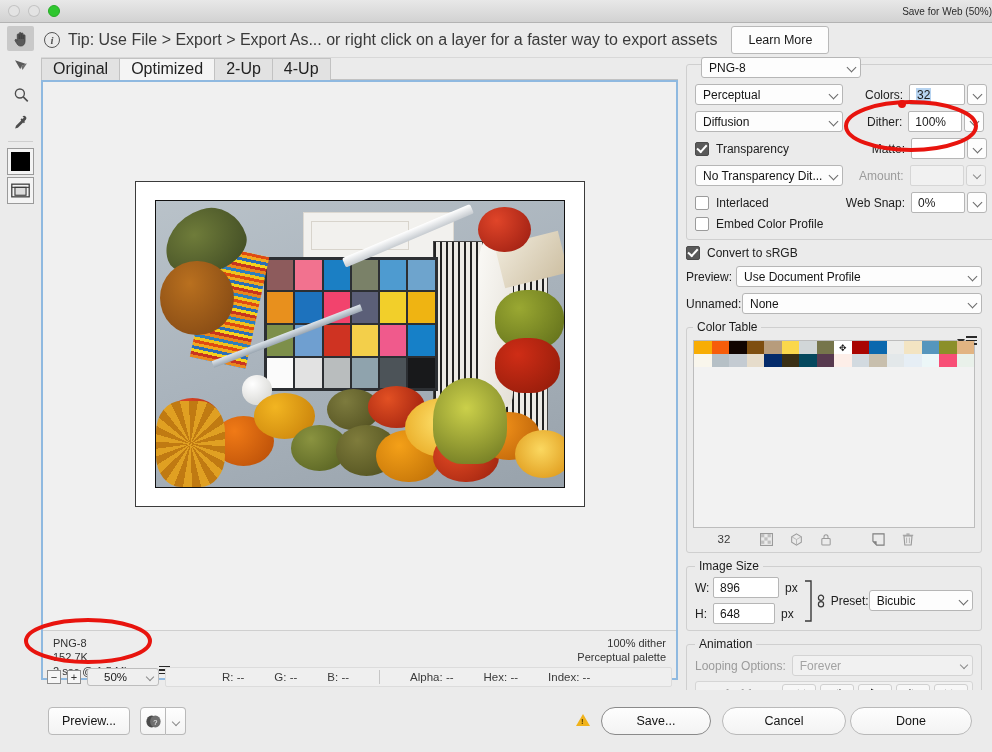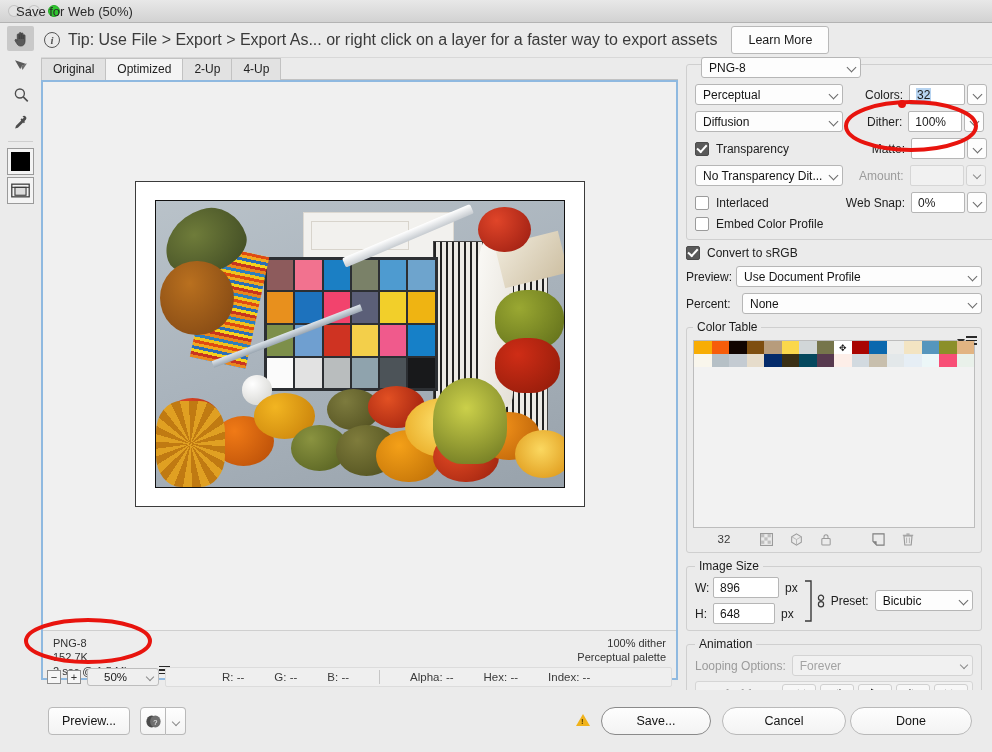--- a/index.html
+++ b/index.html
@@ -22,22 +22,22 @@
     border-bottom: 1px solid #b3b3b3;
     display:flex; align-items:center;
     position:relative;
   }
   .traffic { display:flex; gap:8px; padding-left:8px; }
   .light { width:12px; height:12px; border-radius:50%; border:1px solid rgba(0,0,0,.14); }
   .light.close { background:#e3e3e3; }
   .light.min { background:#e3e3e3; }
   .light.max { background:#2fc72f; border-color:#27ab27; }
   .title-text {
-    position:absolute; left:16px; right:0; text-align:left;
-    font-size:13px; color:#2b2b2b; pointer-events:none;
+    position:absolute; left:0; right:0; text-align:right;
+    font-size:10px; color:#2b2b2b; pointer-events:none;
   }
 
   
   .tipbar {
     height:35px; display:flex; align-items:center;
     padding-left:44px; background:#ebebeb;
     border-bottom:1px solid #d8d8d8;
   }
   .info-circle {
     width:16px;height:16px;border-radius:50%;
@@ -76,21 +76,21 @@
   .swatch-inner { width:19px;height:19px;background:#000; }
 
   
   .pane {
     position:absolute; left:41px; top:58px; width:637px; height:622px;
     background:#ebebeb;
   }
   .tabs { display:flex; height:22px; align-items:flex-end; }
   .tab {
     border:1px solid #c2c2c2; border-bottom:none;
-    background:#e2e2e2; font-size:12px; padding:3px 11px 4px 11px;
+    background:#e2e2e2; font-size:16px; padding:3px 11px 4px 11px;
     margin-right:-1px; color:#222; cursor:pointer; line-height:14px;
   }
   .tab.active { background:#f4f4f4; }
   .tab-filler { flex:1; border-bottom:1px solid #c2c2c2; height:100%; }
 
   .canvas-box {
     position:absolute; left:0; top:22px; right:0; bottom:0;
     border:2px solid #8fb9e0; background:#f0f0f0;
   }
   .canvas-inner { position:absolute; inset:0; overflow:hidden; }
@@ -549,21 +549,21 @@
 
     <div class="row">
       <span class="lbl" style="width:50px;">Preview:</span>
       <div class="select" style="flex:1;">
         <span>Use Document Profile</span>
         <span class="chev"></span>
       </div>
     </div>
 
     <div class="row">
-      <span class="lbl" style="width:56px;">Percent:</span>
+      <span class="lbl" style="width:56px;">Unnamed:</span>
       <div class="select" style="flex:1;">
         <span>None</span>
         <span class="chev"></span>
       </div>
     </div>
 
     <fieldset class="group" style="padding:4px 6px 2px 6px;">
       <legend>Color Table</legend>
       <span class="panel-menu" style="top:2px;right:4px;">
         <span class="pm-tri"></span><span class="pm-bars"><i></i><i></i><i></i></span>
@@ -668,21 +668,21 @@
             <path d="M1 2h6v40H1" fill="none" stroke="#3a3a3a" stroke-width="1.4"></path>
           </svg>
           <svg width="12" height="18" viewBox="0 0 12 18" style="margin-left:1px;">
             <path d="M6 3.2a2.6 2.6 0 1 1 0 5.2 2.6 2.6 0 1 1 0-5.2z" fill="none" stroke="#3a3a3a" stroke-width="1.2"></path>
             <path d="M6 9.6a2.6 2.6 0 1 1 0 5.2 2.6 2.6 0 1 1 0-5.2z" fill="none" stroke="#3a3a3a" stroke-width="1.2"></path>
           </svg>
         </div>
         <div style="flex:1;">
           <div class="row" style="margin-bottom:0;">
             <span class="lbl">Preset:</span>
-            <div class="select" style="flex:1;margin-left:6px;">
+            <div class="select" style="flex:1;">
               <span>Bicubic</span>
               <span class="chev"></span>
             </div>
           </div>
         </div>
       </div>
     </fieldset>
 
     <fieldset class="group" style="padding:4px 8px 6px 8px;">
       <legend>Animation</legend>

